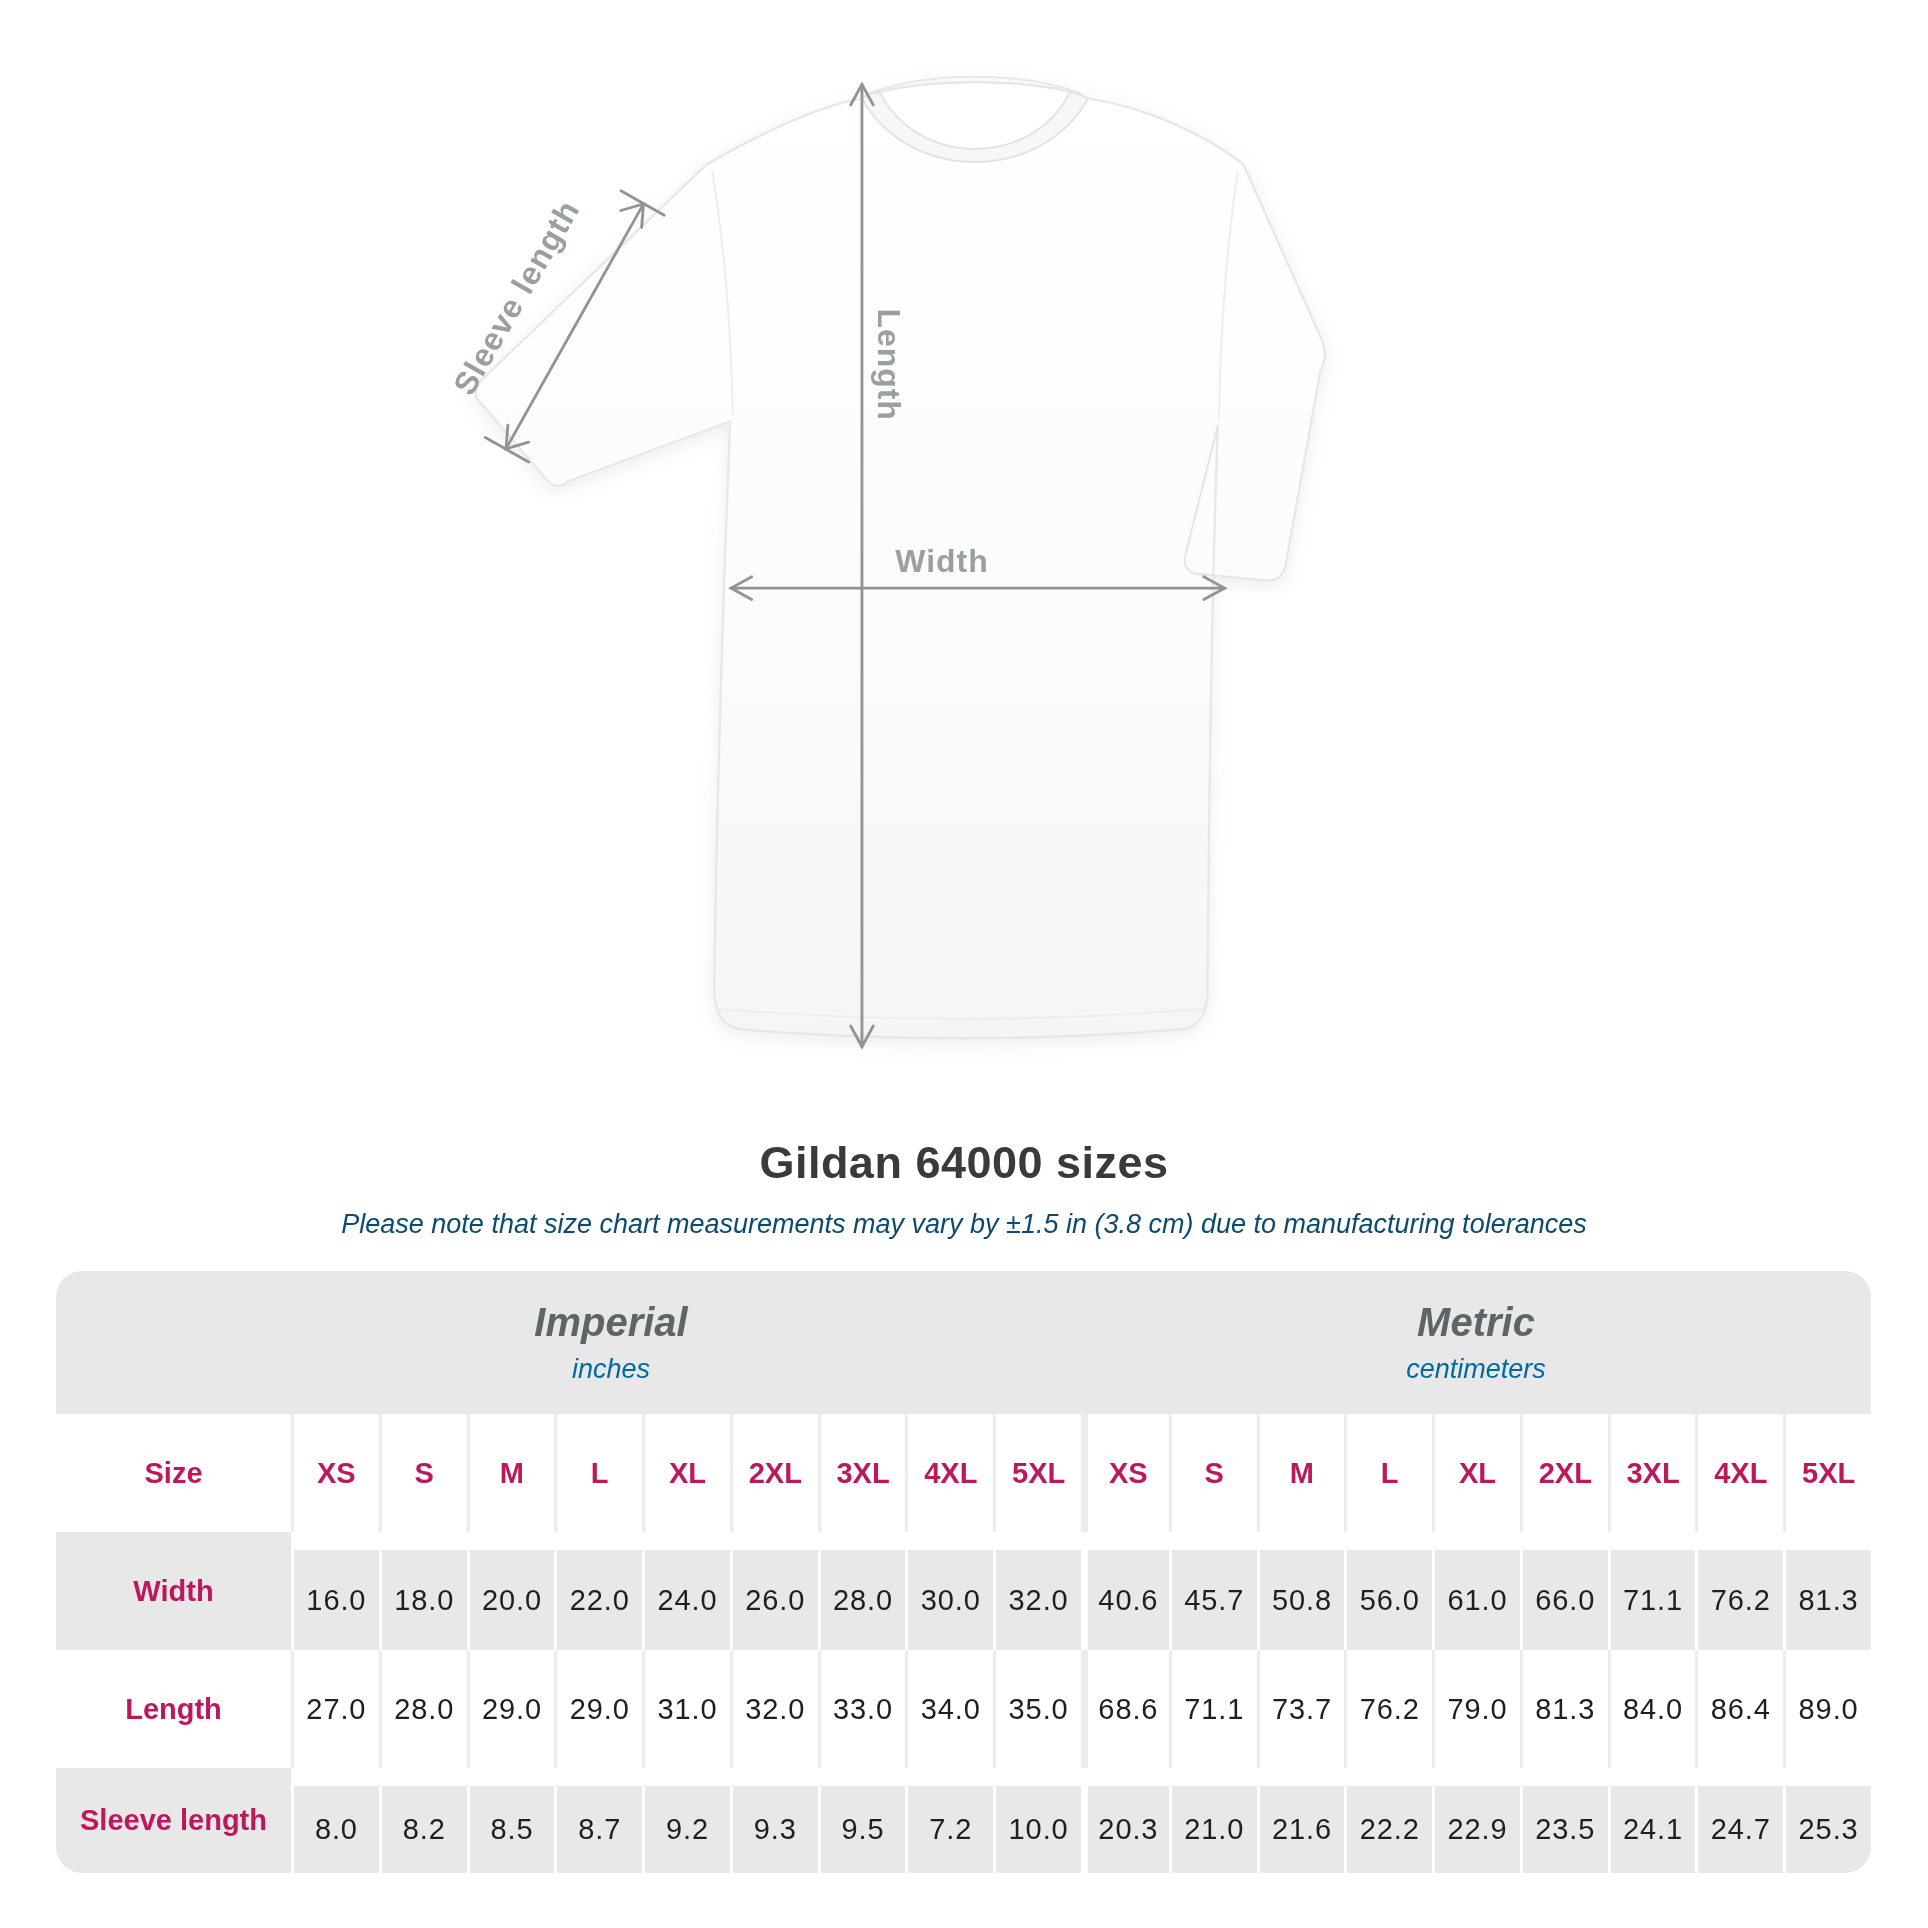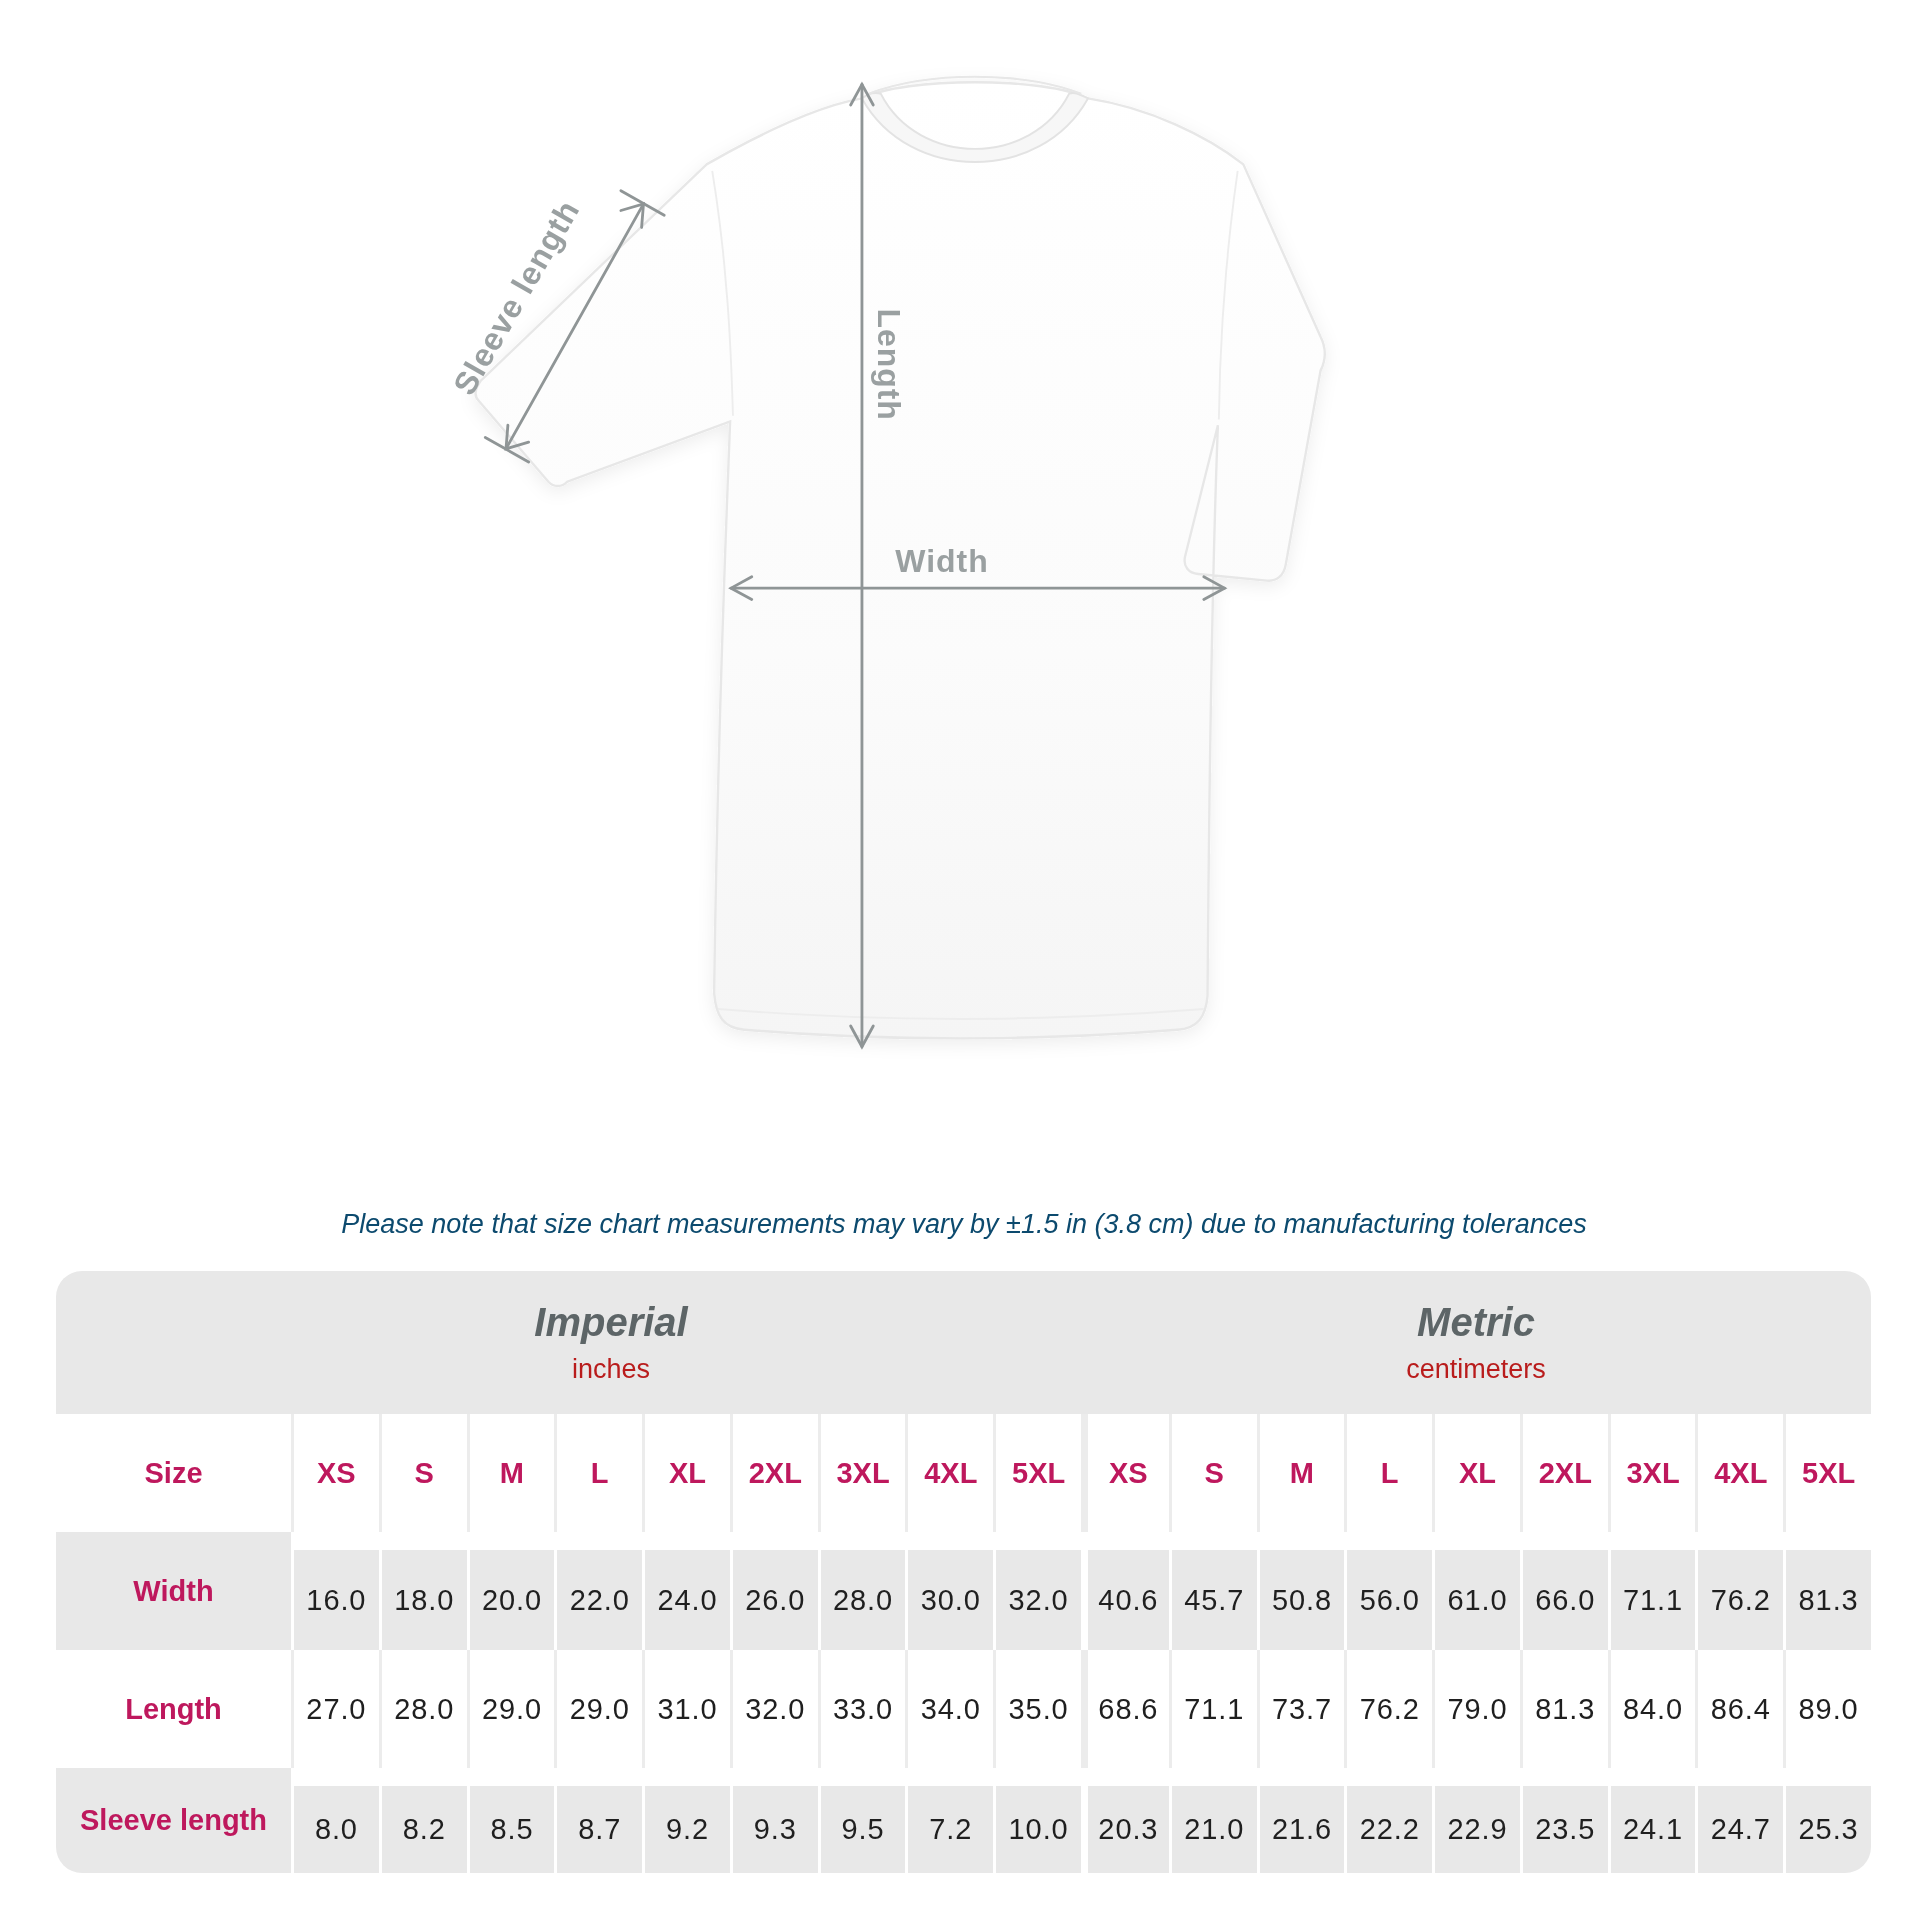--- a/index.html
+++ b/index.html
@@ -33,21 +33,21 @@
   .val{color:#1f1f1f;font-size:29px;letter-spacing:0.9px;}
   .sep{border-left:3.8px solid;}
   .sep8{border-left:7.5px solid;}
   .bw{border-left-color:#ffffff;margin-top:18px;}
   .bl{border-left-color:#ececec;}
   .band{background:#e8e8e8;}
   .band-imperial{grid-column:1 / span 10;padding-left:85px;}
   .band-metric{grid-column:span 9;}
   .band-inner{display:flex;flex-direction:column;align-items:center;justify-content:center;gap:9.4px;width:100%;}
   .gname{font-size:40px;font-weight:bold;font-style:italic;color:#5d6567;}
-  .gunit{font-size:27px;color:#b91c1c;}
+  .gunit{font-size:27px;font-style:italic;color:#0369a1;}
   .corner-tl{border-top-left-radius:26px;}
   .corner-tr{border-top-right-radius:26px;}
   .corner-bl{border-bottom-left-radius:26px;}
   .corner-br{border-bottom-right-radius:26px;}
 </style>
 </head>
 <body>
 
 <div class="canvas">
 
@@ -119,20 +119,21 @@
         <line class="dim-line" x1="137" y1="417" x2="283" y2="157"></line>
         <polyline class="dim-line" points="139,392 137,417 161,410"></polyline>
         <polyline class="dim-line" points="281,182 283,157 259,164"></polyline>
         <line class="dim-line" x1="115" y1="405" x2="161" y2="431"></line>
         <line class="dim-line" x1="259" y1="143" x2="305" y2="169"></line>
         <text class="dim-text" text-anchor="middle" transform="translate(158,262) rotate(-60)">Sleeve length</text>
       </g>
     </g>
   </svg>
 
+  <div class="page-title">Gildan 64000 sizes</div>
   <div class="page-subtitle">Please note that size chart measurements may vary by ±1.5 in (3.8 cm) due to manufacturing tolerances</div>
 
   <div class="size-table">
 
     <div class="c band band-imperial corner-tl">
       <div class="band-inner">
         <div class="gname">Imperial</div>
         <div class="gunit">inches</div>
       </div>
     </div>

